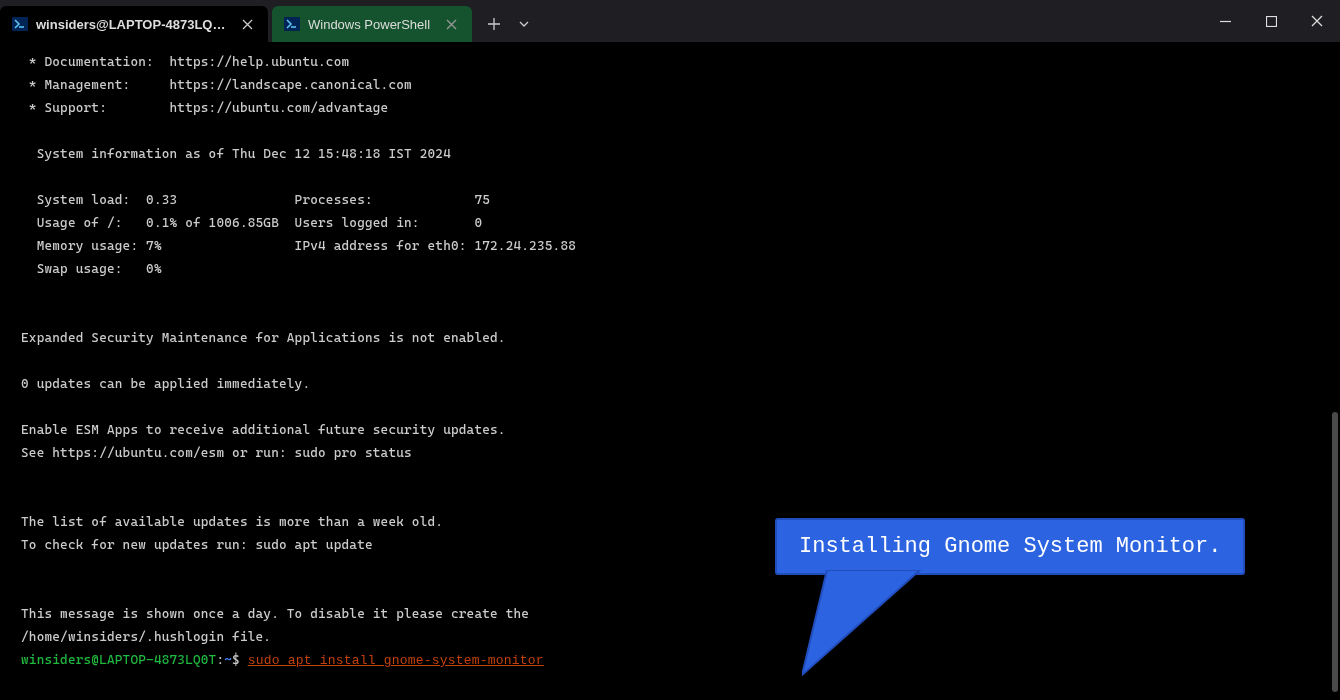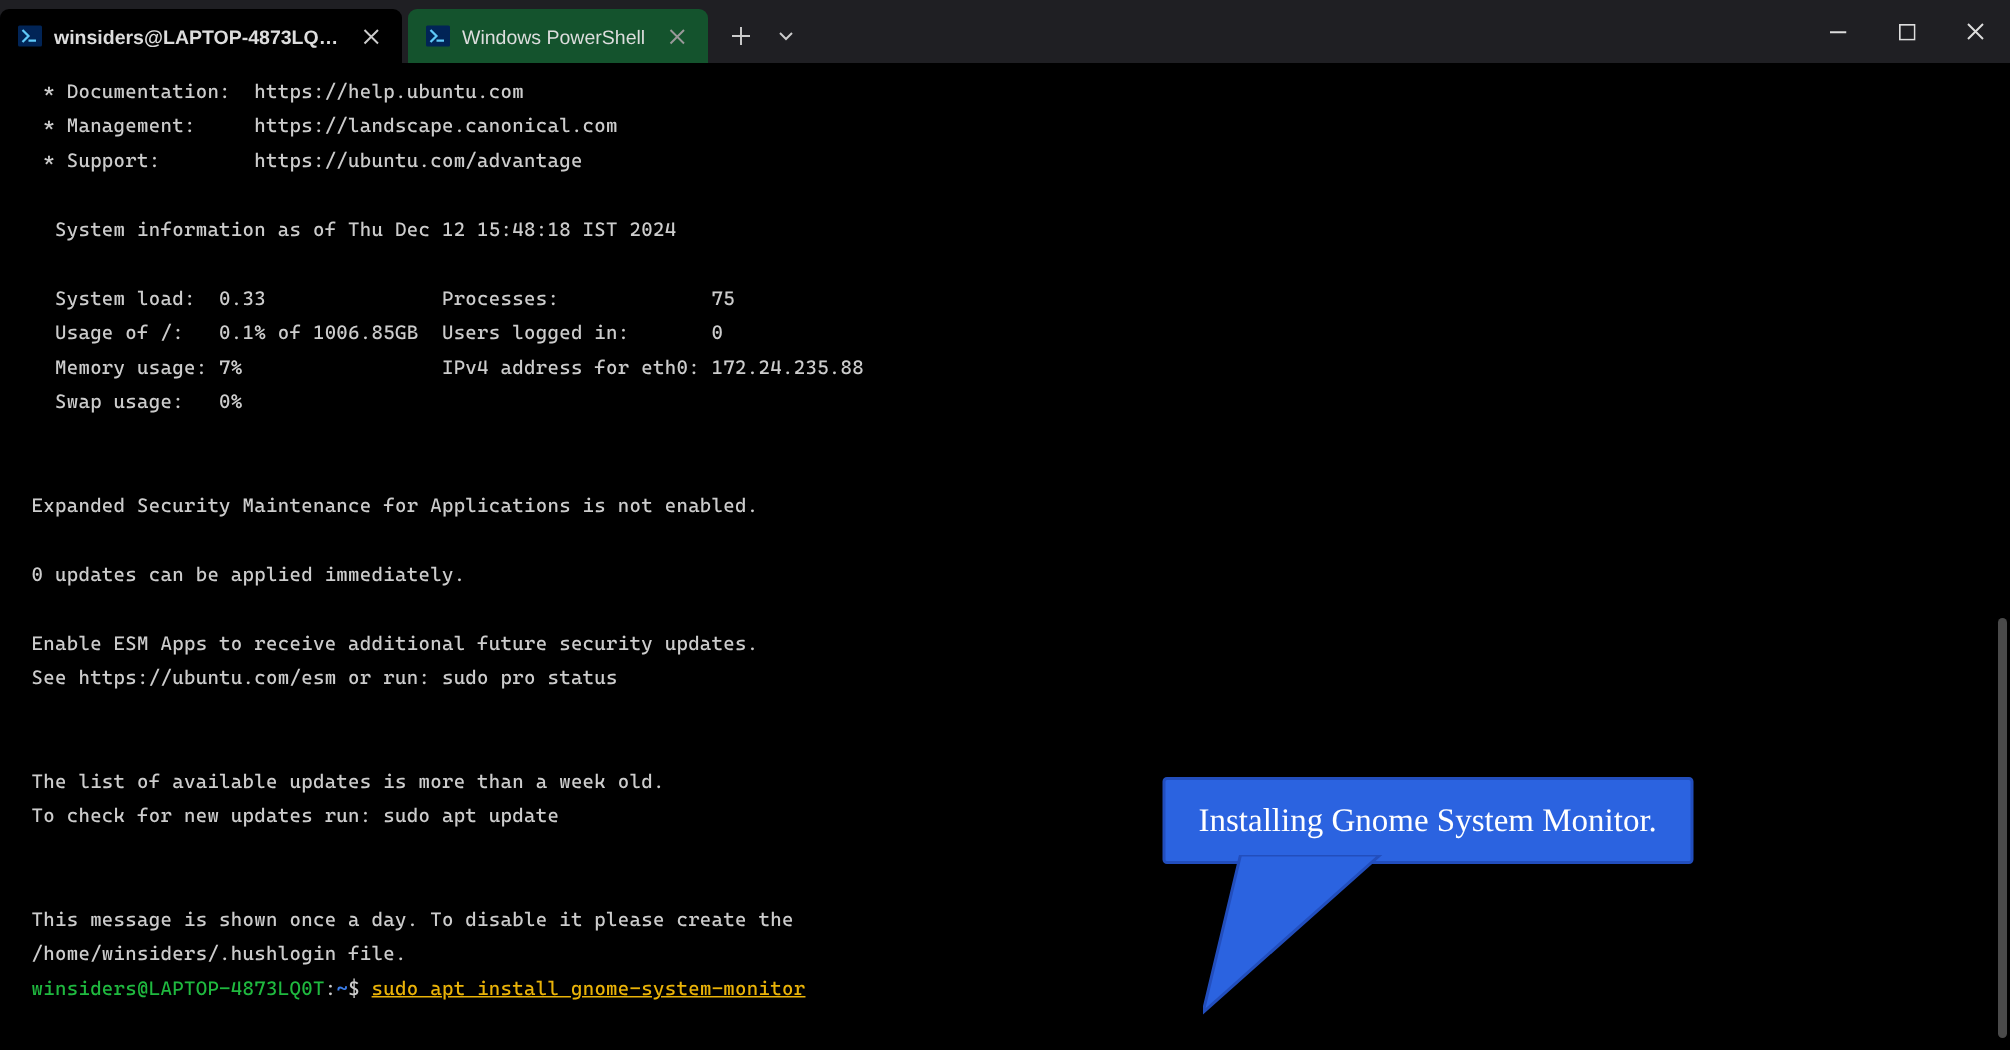--- a/index.html
+++ b/index.html
@@ -111,33 +111,33 @@
       padding: 8px 10px;
       color: #ccc;
       font-size: 13px;
       line-height: 23px;
       white-space: pre;
       letter-spacing: 0.2px;
       margin-left: 11px;
     }
     .prompt-user { color: #1fb93f; }
     .prompt-path { color: #3b7de8; }
-    .prompt-cmd { color: #eab308; text-decoration: underline; }
+    .prompt-cmd { color: #c2410c; text-decoration: underline; font-family: Liberation Mono, monospace; }
     .callout {
       position: absolute;
       left: 775px;
       top: 518px;
     }
     .callout-box {
       background: #2b63e0;
       border: 2px solid #224ebd;
       border-radius: 3px;
       padding: 14px 22px;
       color: #fff;
-      font-family: Liberation Serif, serif;
+      font-family: Liberation Mono, monospace;
       font-size: 22px;
       white-space: nowrap;
     }
     .callout-tail {
       position: absolute;
       left: 27px;
       top: 52px;
     }
     .scrollbar {
       position: absolute;

